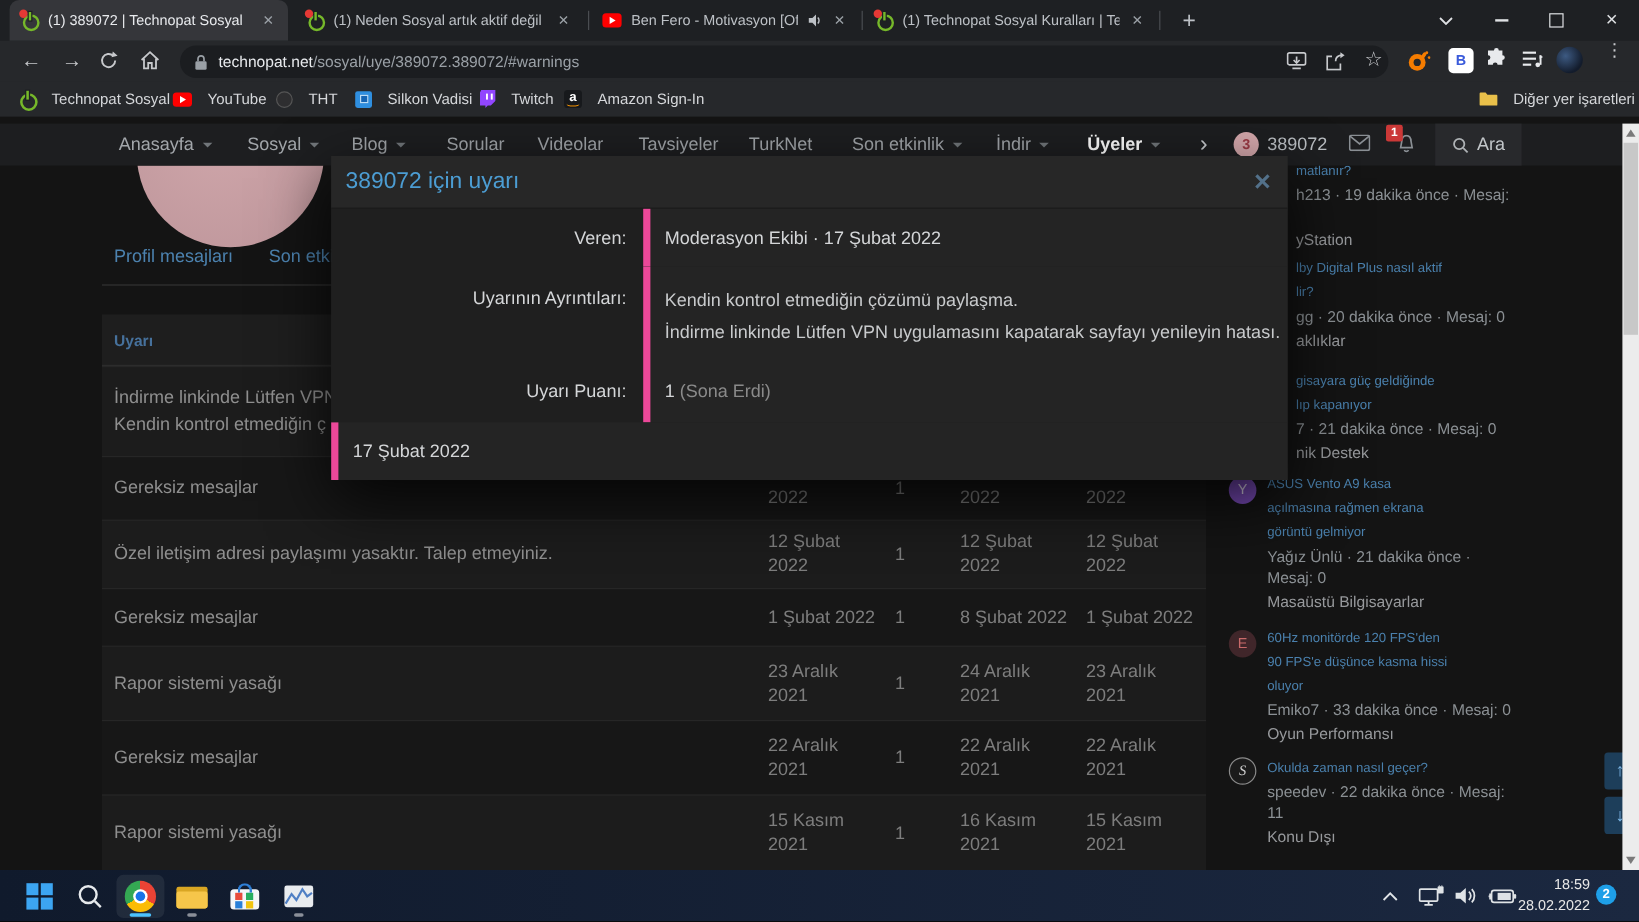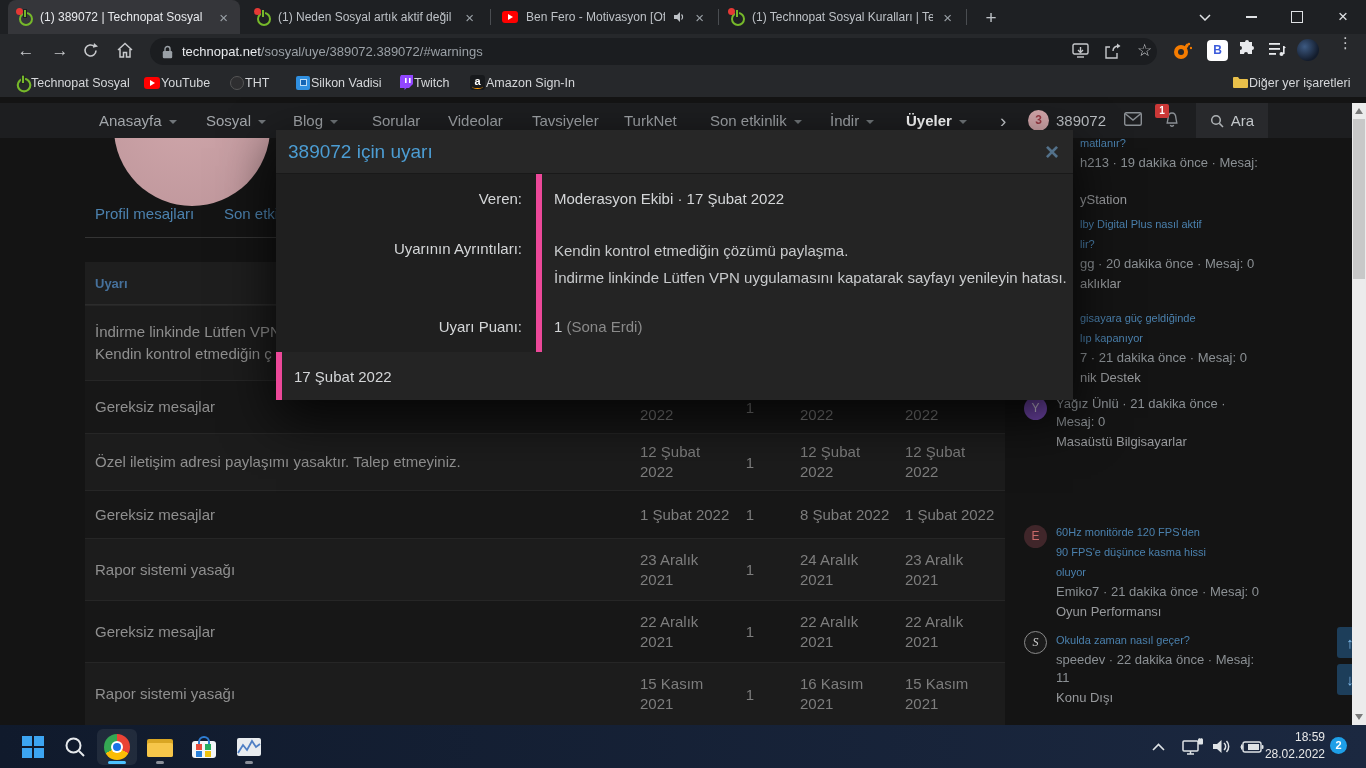--- a/index.html
+++ b/index.html
@@ -29,21 +29,21 @@
   .addr{position:absolute;left:150px;top:38px;width:1007px;height:27px;border-radius:14px;background:#1b1d20;display:flex;align-items:center;box-sizing:border-box;padding:0 12px;}
   .addr .host{color:#e8eaed;font-size:13px;}
   .addr .path{color:#9aa0a6;font-size:13px;}
   .pill-ic{position:absolute;top:43px;}
   .ext-b{position:absolute;left:1207px;top:40px;width:21px;height:21px;background:#fff;border-radius:4px;
          color:#3b5bdb;font-weight:bold;font-size:12px;text-align:center;line-height:21px;}
   .avatar-chrome{position:absolute;left:1297px;top:39px;width:22px;height:22px;border-radius:50%;
          background:radial-gradient(circle at 35% 35%,#3d5a82,#131c2c 70%);}
   .kebab{position:absolute;left:1338px;top:38px;color:#c7c9cc;font-size:15px;letter-spacing:0;line-height:9px;width:14px;text-align:center;}
   .bookmarks{position:absolute;left:0;top:68px;width:1366px;height:29px;background:#26282b;display:block;}
-  .bm{position:absolute;top:0;height:29px;display:flex;align-items:center;gap:1px;font-size:12.5px;color:#d5d7da;}
+  .bm{position:absolute;top:0;height:29px;display:flex;align-items:center;gap:13px;font-size:12.5px;color:#d5d7da;}
   
   .site{position:absolute;left:0;top:97px;width:1366px;height:628px;background:#141414;}
   .sitenav{position:absolute;left:0;top:6px;width:1352px;height:35px;background:#1d1e20;z-index:3;}
   .nav-item{position:absolute;top:0;height:35px;line-height:35px;color:#a2a6aa;font-size:15px;white-space:nowrap;}
   .nav-item.active{color:#fff;font-weight:bold;}
   .caret{display:inline-block;width:0;height:0;border-left:4px solid transparent;border-right:4px solid transparent;border-top:4px solid #71767a;margin-left:7px;vertical-align:middle;}
   .nav-avatar{position:absolute;left:1028px;top:7px;width:21px;height:21px;border-radius:50%;background:#d5a8ac;
               color:#9c3a44;font-size:12px;font-weight:bold;text-align:center;line-height:21px;}
   .nav-user{position:absolute;left:1056px;top:0;height:35px;line-height:35px;color:#b9bdc1;font-size:15px;}
   .bell-badge{position:absolute;left:1155px;top:1px;min-width:10px;height:14px;padding:0 2px;background:#cb3837;border-radius:2px;
@@ -302,35 +302,40 @@
       <div class="sb-title">
           <div>gisayara güç geldiğinde</div>
           <div>lıp kapanıyor</div>
         </div>
       <div class="sb-meta">7 · 21 dakika önce · Mesaj: 0</div>
       <div class="sb-cat">nik Destek</div>
     </div>
 
     <div class="sb-av y" style="left:1024px;top:300px">Y</div>
     <div class="sb-item" style="left:1056px;top:297px">
+      <div class="sb-title">
+          <div>ASUS Vento A9 kasa</div>
+          <div>açılmasına rağmen ekrana</div>
+          <div>görüntü gelmiyor</div>
+        </div>
       <div class="sb-meta">
           <div>Yağız Ünlü · 21 dakika önce ·</div>
           <div>Mesaj: 0</div>
         </div>
       <div class="sb-cat">Masaüstü Bilgisayarlar</div>
     </div>
 
     <div class="sb-av e" style="left:1024px;top:428px">E</div>
     <div class="sb-item" style="left:1056px;top:425px">
       <div class="sb-title">
           <div>60Hz monitörde 120 FPS'den</div>
           <div>90 FPS'e düşünce kasma hissi</div>
           <div>oluyor</div>
         </div>
-      <div class="sb-meta">Emiko7 · 21 dakika önce · Mesaj: 0</div>
+      <div class="sb-meta">Emiko7 · 33 dakika önce · Mesaj: 0</div>
       <div class="sb-cat">Oyun Performansı</div>
     </div>
 
     <div class="sb-av s" style="left:1024px;top:534px">S</div>
     <div class="sb-item" style="left:1056px;top:533px">
       <div class="sb-title">
           <div>Okulda zaman nasıl geçer?</div>
         </div>
       <div class="sb-meta">
           <div>speedev · 22 dakika önce · Mesaj:</div>

